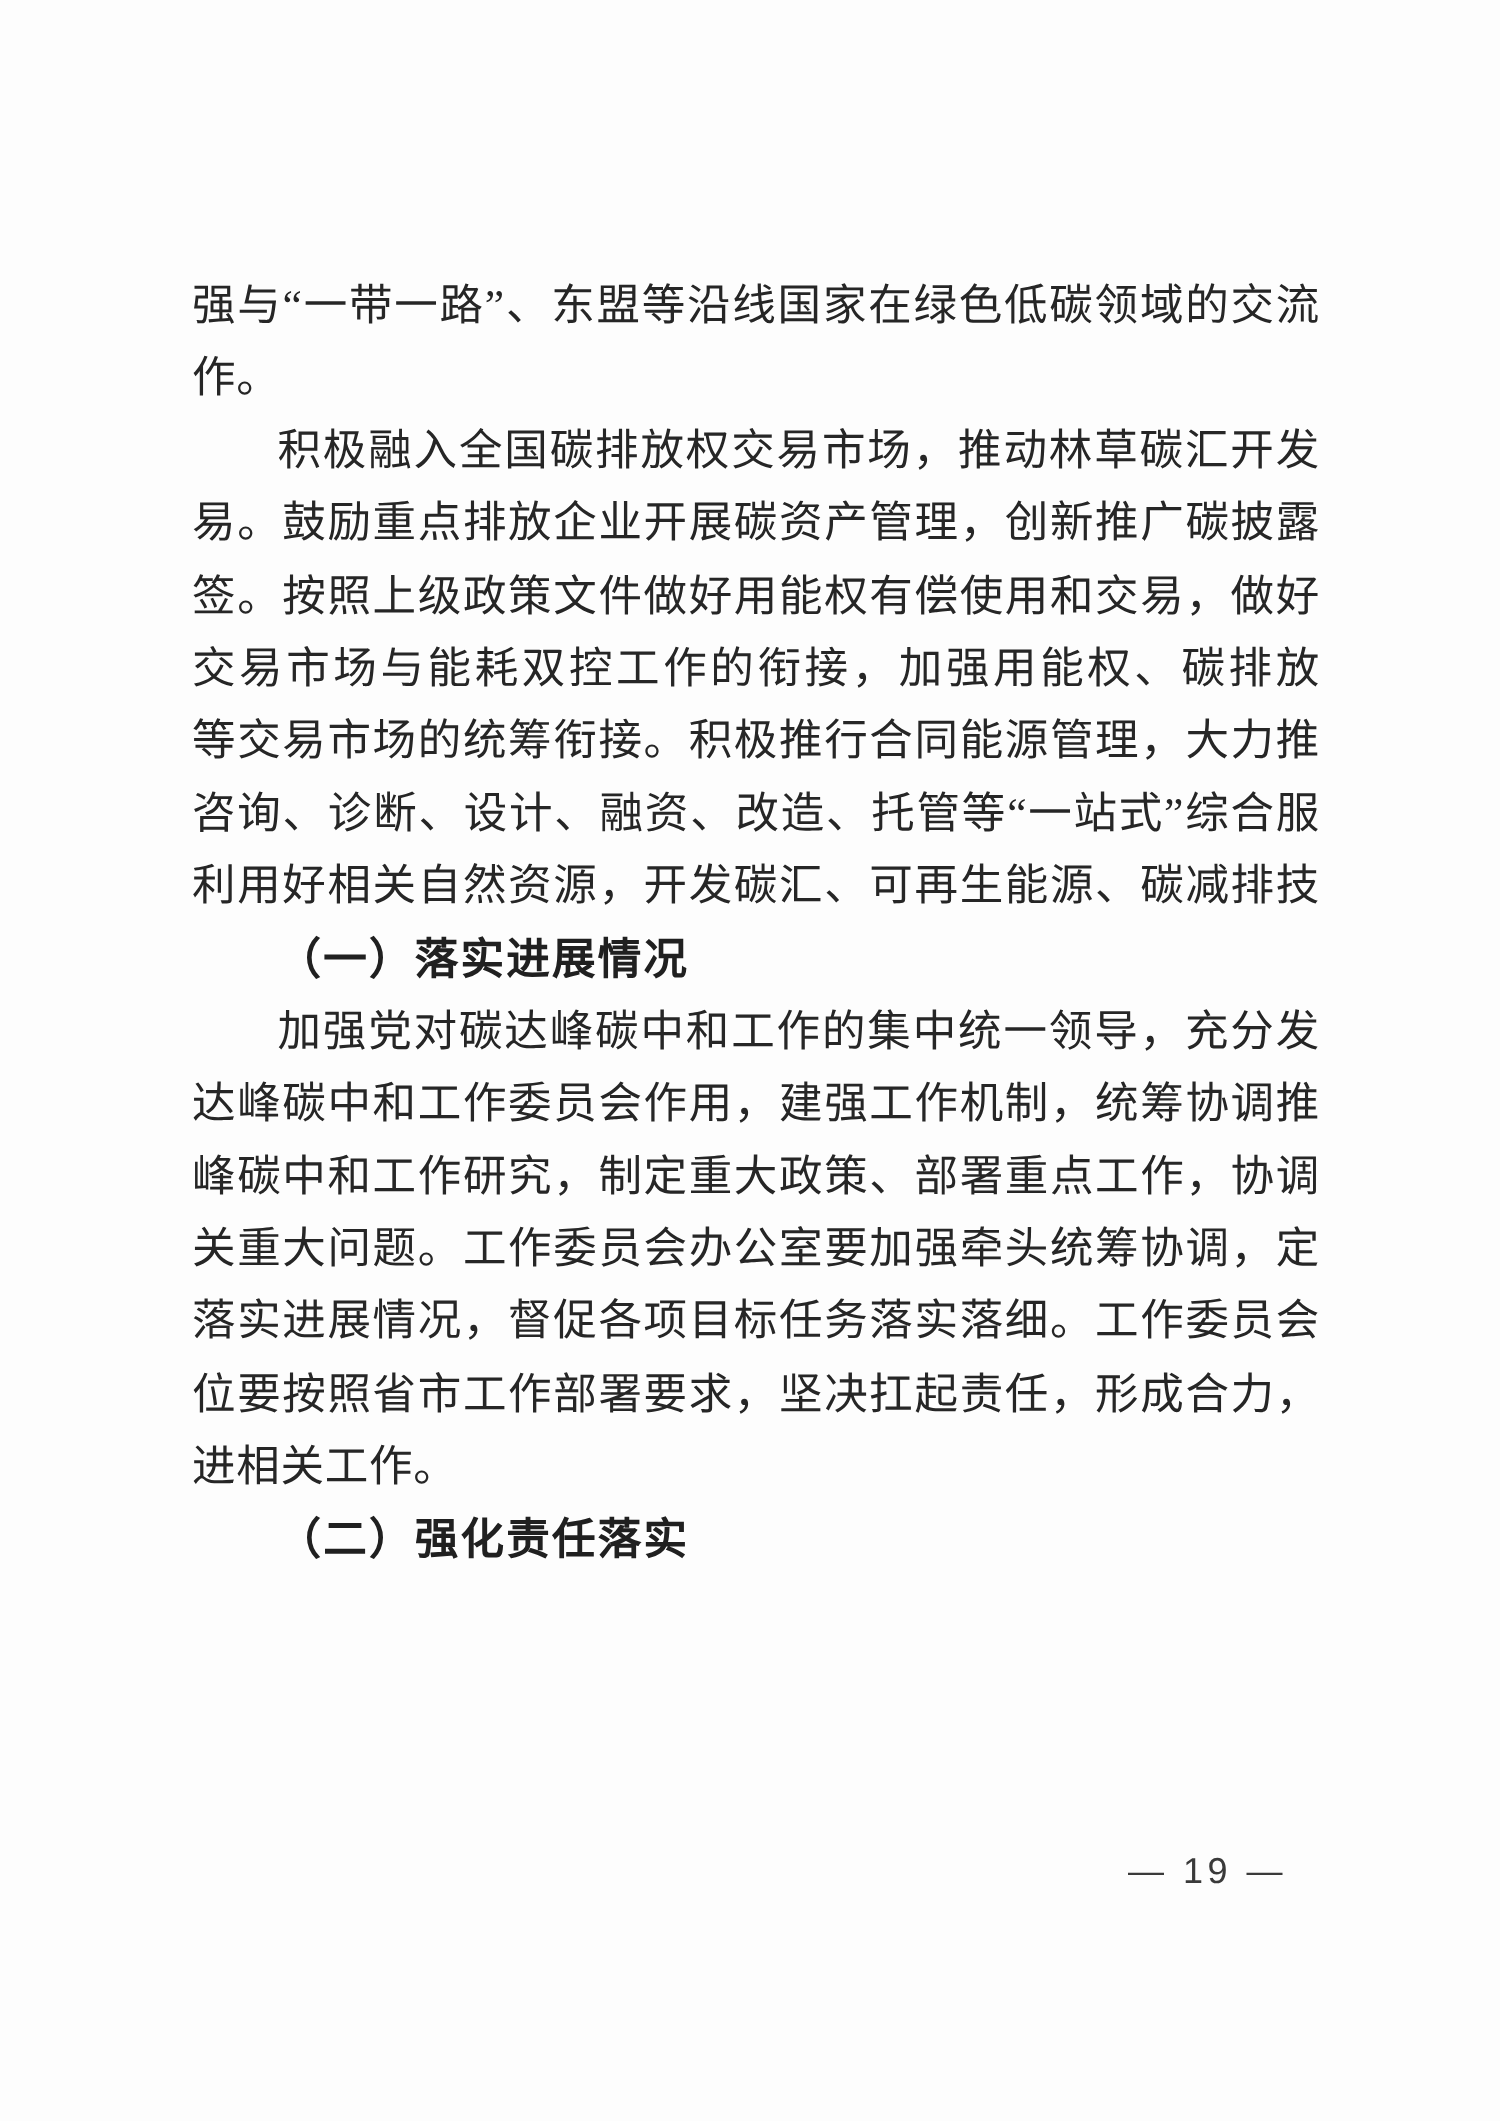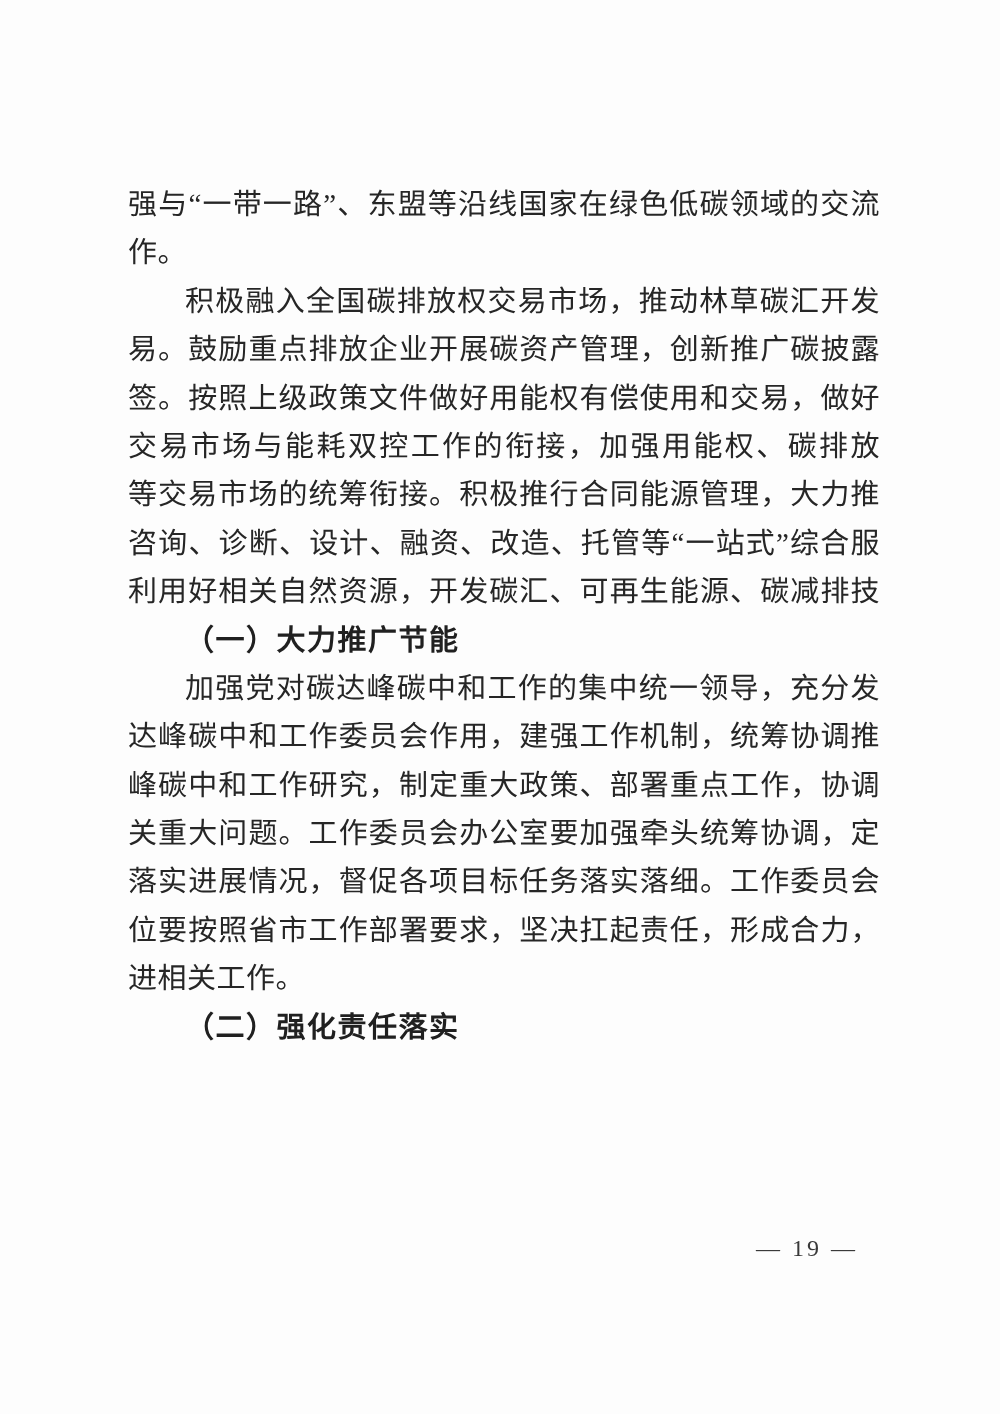--- a/index.html
+++ b/index.html
@@ -54,38 +54,38 @@
     letter-spacing: 2px;
   }
   .page-number {
     position: absolute;
     top: 1233px;
     right: 142px;
     font-size: 24px;
     line-height: 30px;
     color: #3a3a3a;
     letter-spacing: 3px;
-    font-family: Liberation Serif, serif;
+    font-family: Liberation Sans, sans-serif;
   }
 </style>
 </head>
 <body>
 
 <div class="page">
   <div class="content">
     <div class="line fill">强与“一带一路”、东盟等沿线国家在绿色低碳领域的交流与合</div>
     <div class="line">作。</div>
     <div class="line fill indent">积极融入全国碳排放权交易市场，推动林草碳汇开发和交</div>
     <div class="line fill">易。鼓励重点排放企业开展碳资产管理，创新推广碳披露和碳标</div>
     <div class="line fill">签。按照上级政策文件做好用能权有偿使用和交易，做好用能权</div>
     <div class="line fill">交易市场与能耗双控工作的衔接，加强用能权、碳排放权、电力</div>
     <div class="line fill">等交易市场的统筹衔接。积极推行合同能源管理，大力推广节能</div>
     <div class="line fill">咨询、诊断、设计、融资、改造、托管等“一站式”综合服务模式。</div>
     <div class="line fill">利用好相关自然资源，开发碳汇、可再生能源、碳减排技术改造</div>
-    <div class="line sub indent">（一）大力推广节能</div>
+    <div class="line sub indent">（一）落实进展情况</div>
     <div class="line fill indent">加强党对碳达峰碳中和工作的集中统一领导，充分发挥县碳</div>
     <div class="line fill">达峰碳中和工作委员会作用，建强工作机制，统筹协调推进碳达</div>
     <div class="line fill">峰碳中和工作研究，制定重大政策、部署重点工作，协调解决相</div>
     <div class="line fill">关重大问题。工作委员会办公室要加强牵头统筹协调，定期调度</div>
     <div class="line fill">落实进展情况，督促各项目标任务落实落细。工作委员会成员单</div>
     <div class="line fill">位要按照省市工作部署要求，坚决扛起责任，形成合力，扎实推</div>
     <div class="line">进相关工作。</div>
     <div class="line sub indent">（二）强化责任落实</div>
   </div>
 

